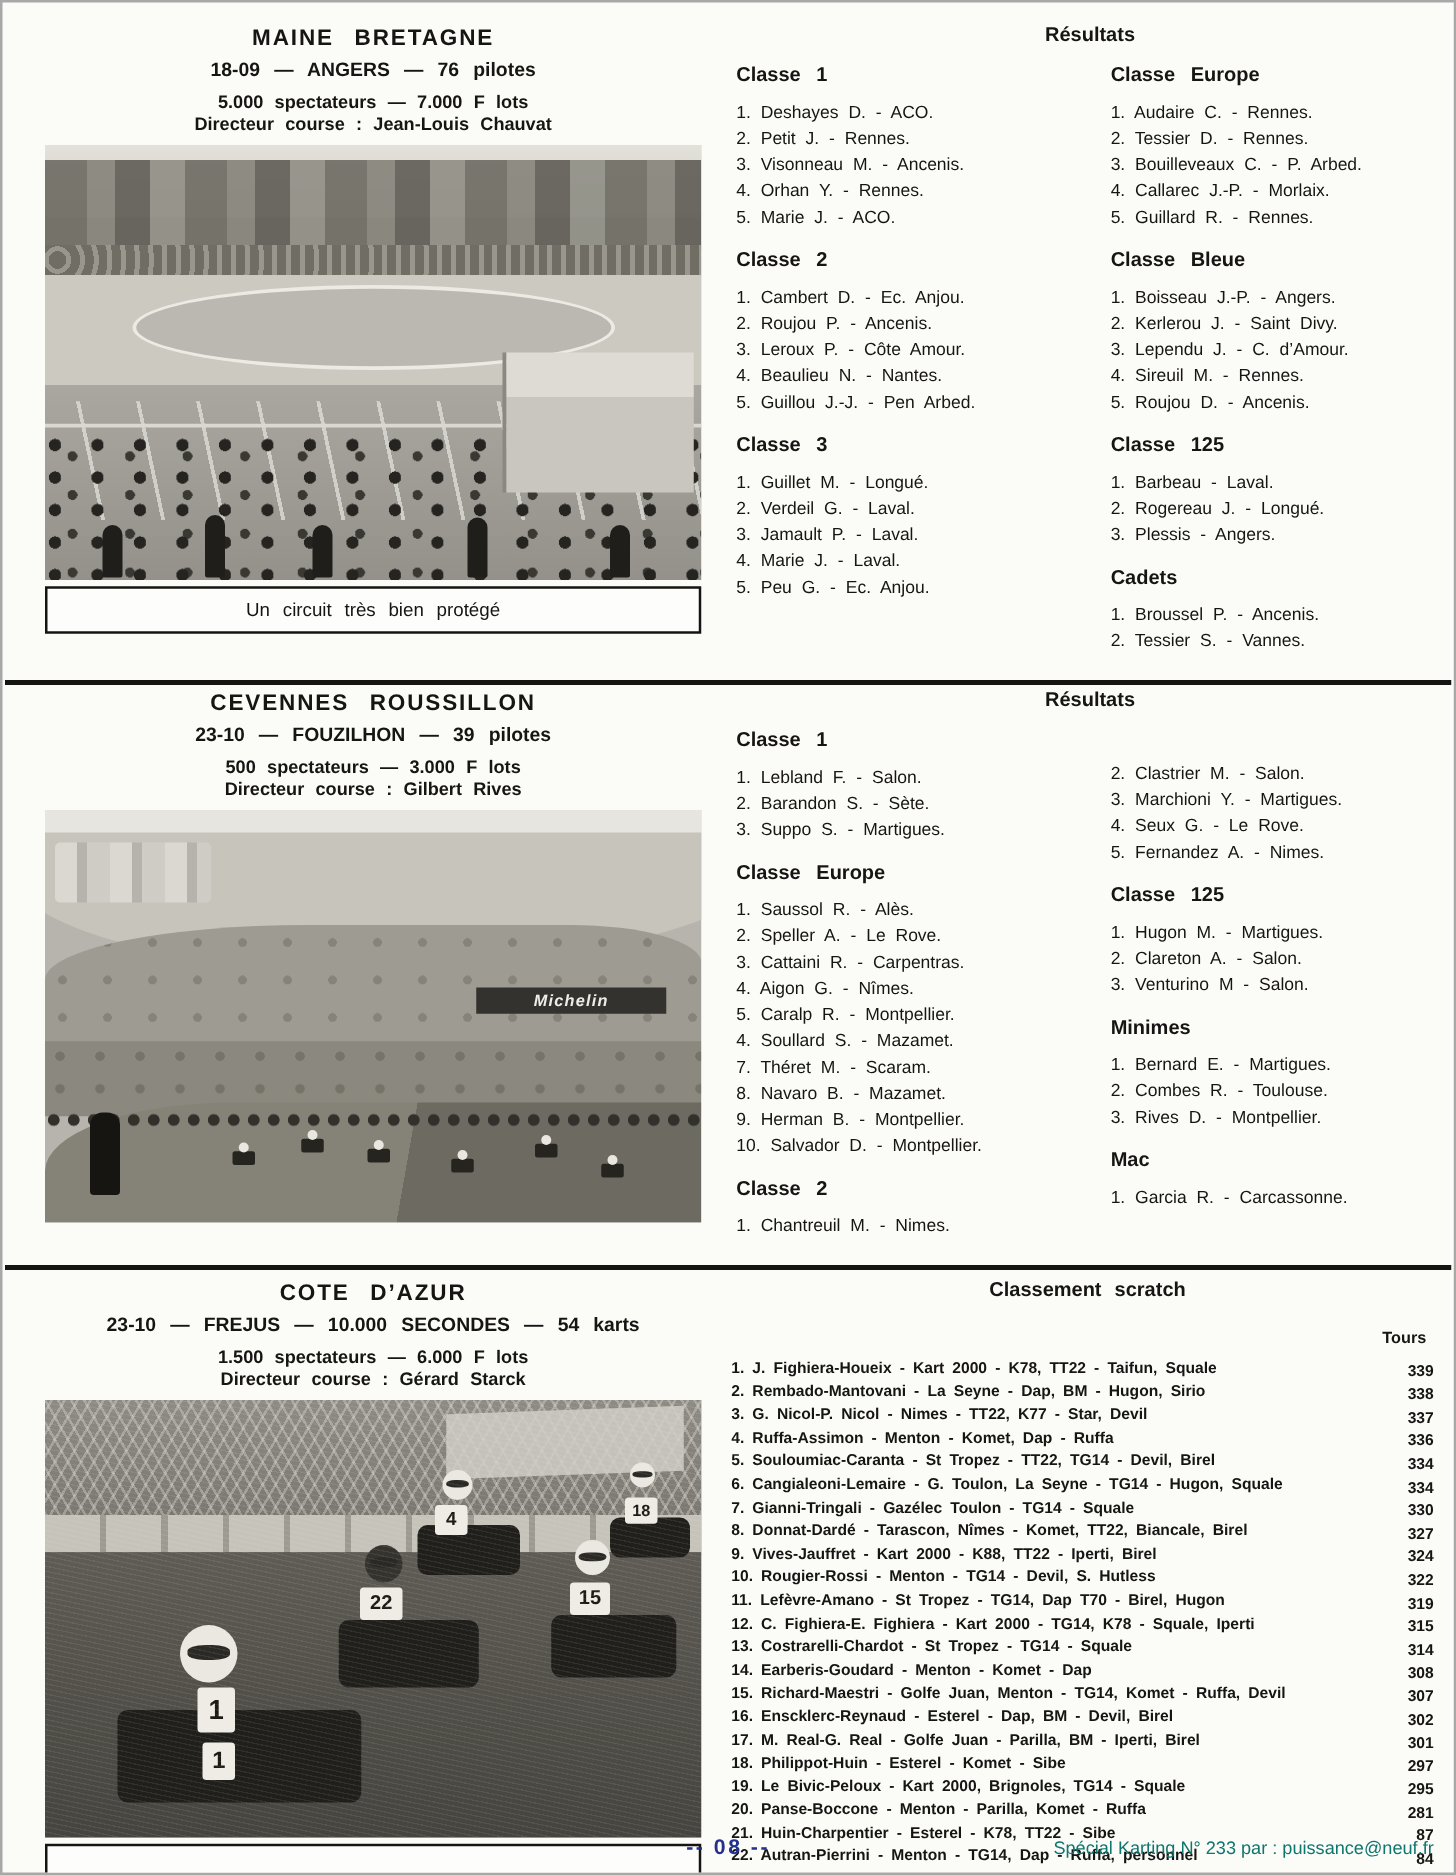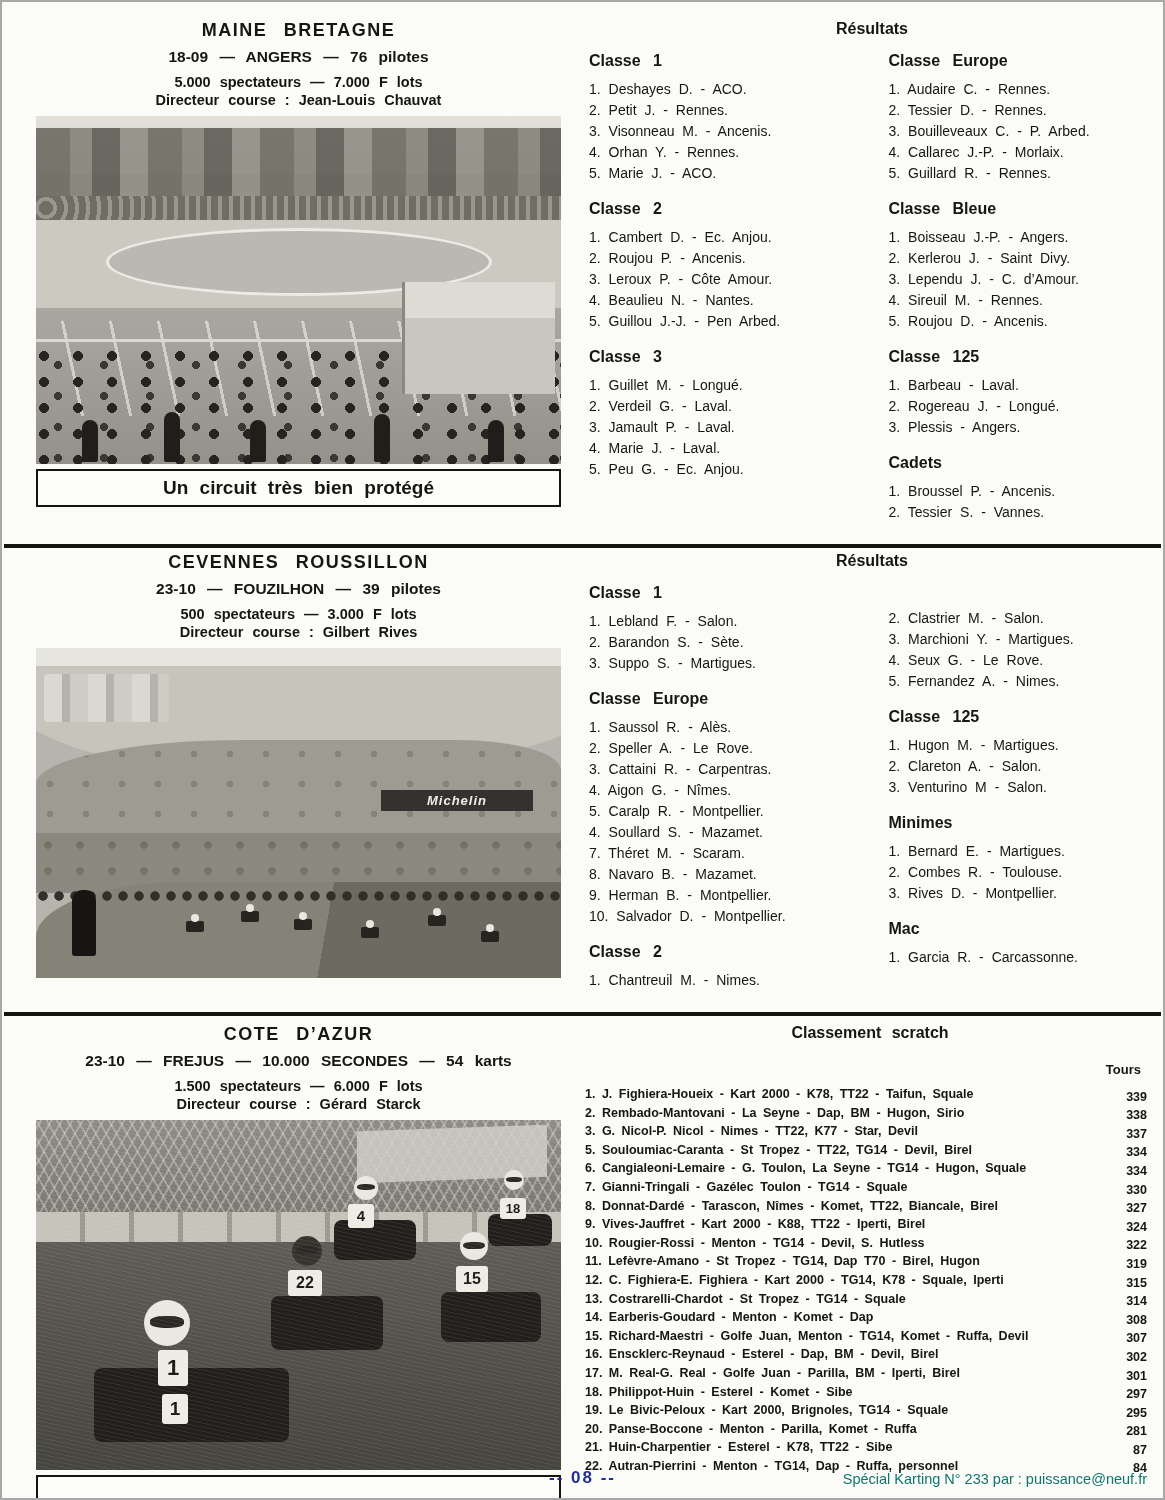--- a/index.html
+++ b/index.html
@@ -21,21 +21,21 @@
   .class-block{margin-bottom:16px;}
   .class-heading{font-size:16px;font-weight:bold;word-spacing:8px;margin:6px 0 9px;}
   .entry{font-size:14px;line-height:21px;word-spacing:4px;white-space:nowrap;font-weight:500;}
   .no-heading{margin-top:30px;}
   
   .divider{height:4px;background:#151412;margin:5px 2px 0 2px;}
   .caption-box{
     margin-top:5px;border:2px solid #151412;background:#fdfdfb;height:38px;
     display:flex;align-items:center;justify-content:center;box-sizing:border-box;
   }
-  .caption-box span{font-size:19px;font-weight:bold;word-spacing:6px;}
+  .caption-box span{font-size:15px;font-weight:normal;word-spacing:6px;}
   .footer{position:absolute;left:0;right:0;bottom:6px;height:24px;}
   .page-num{position:absolute;left:50%;transform:translateX(-50%);font-size:17px;font-weight:bold;letter-spacing:2px;color:#23308e;}
   .credit{position:absolute;right:16px;top:3px;font-size:14.5px;color:#0f766e;}
   
   .scratch-area{padding-left:24px;}
   .tours-label{font-size:13px;font-weight:bold;text-align:right;padding-right:14px;margin:20px 0 8px;}
   .scratch-row{display:flex;justify-content:space-between;align-items:flex-end;}
   .scratch-text{font-size:12.5px;font-weight:bold;line-height:18.6px;word-spacing:3px;white-space:nowrap;overflow:hidden;}
   .scratch-laps{flex:none;width:46px;text-align:right;padding-right:8px;font-size:12.5px;font-weight:bold;}
   
@@ -394,20 +394,24 @@
           <div class="scratch-row">
             <span class="scratch-text">2. Rembado-Mantovani - La Seyne - Dap, BM - Hugon, Sirio</span>
             <span class="scratch-laps">338</span>
           </div>
 
           <div class="scratch-row">
             <span class="scratch-text">3. G. Nicol-P. Nicol - Nimes - TT22, K77 - Star, Devil</span>
             <span class="scratch-laps">337</span>
           </div>
 
+          <div class="scratch-row">
+            <span class="scratch-text">4. Ruffa-Assimon - Menton - Komet, Dap - Ruffa</span>
+            <span class="scratch-laps">336</span>
+          </div>
 
           <div class="scratch-row">
             <span class="scratch-text">5. Souloumiac-Caranta - St Tropez - TT22, TG14 - Devil, Birel</span>
             <span class="scratch-laps">334</span>
           </div>
 
           <div class="scratch-row">
             <span class="scratch-text">6. Cangialeoni-Lemaire - G. Toulon, La Seyne - TG14 - Hugon, Squale</span>
             <span class="scratch-laps">334</span>
           </div>

